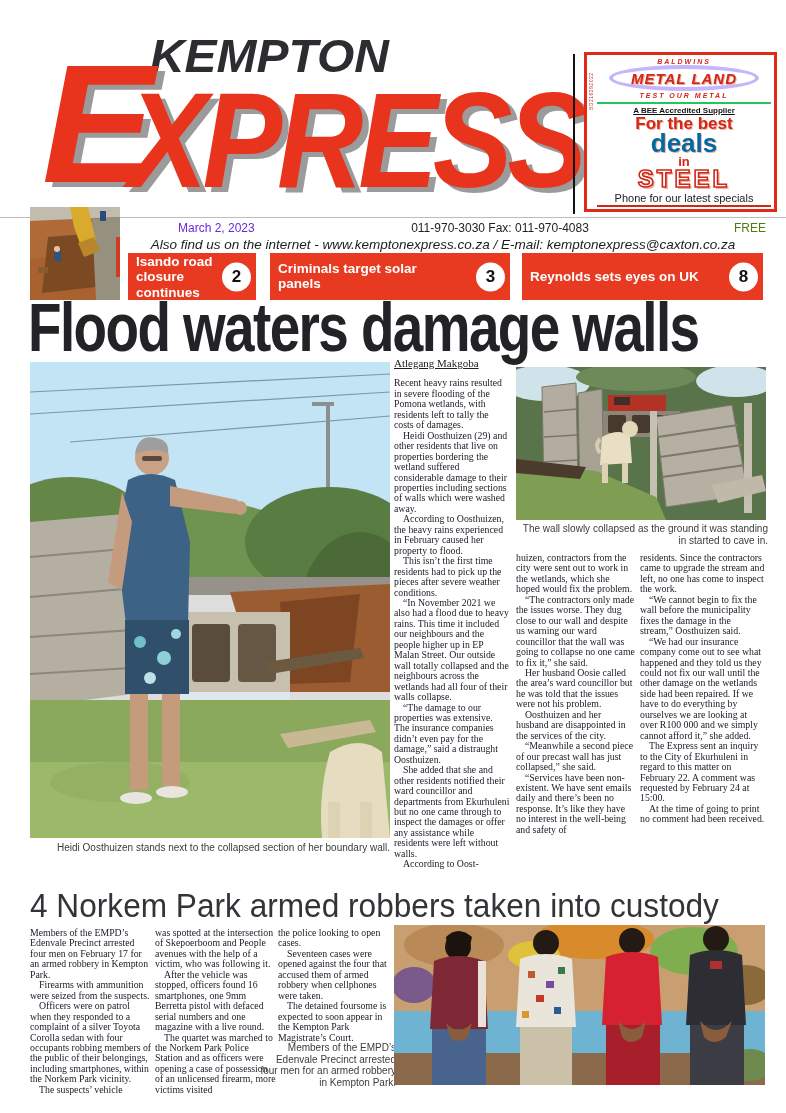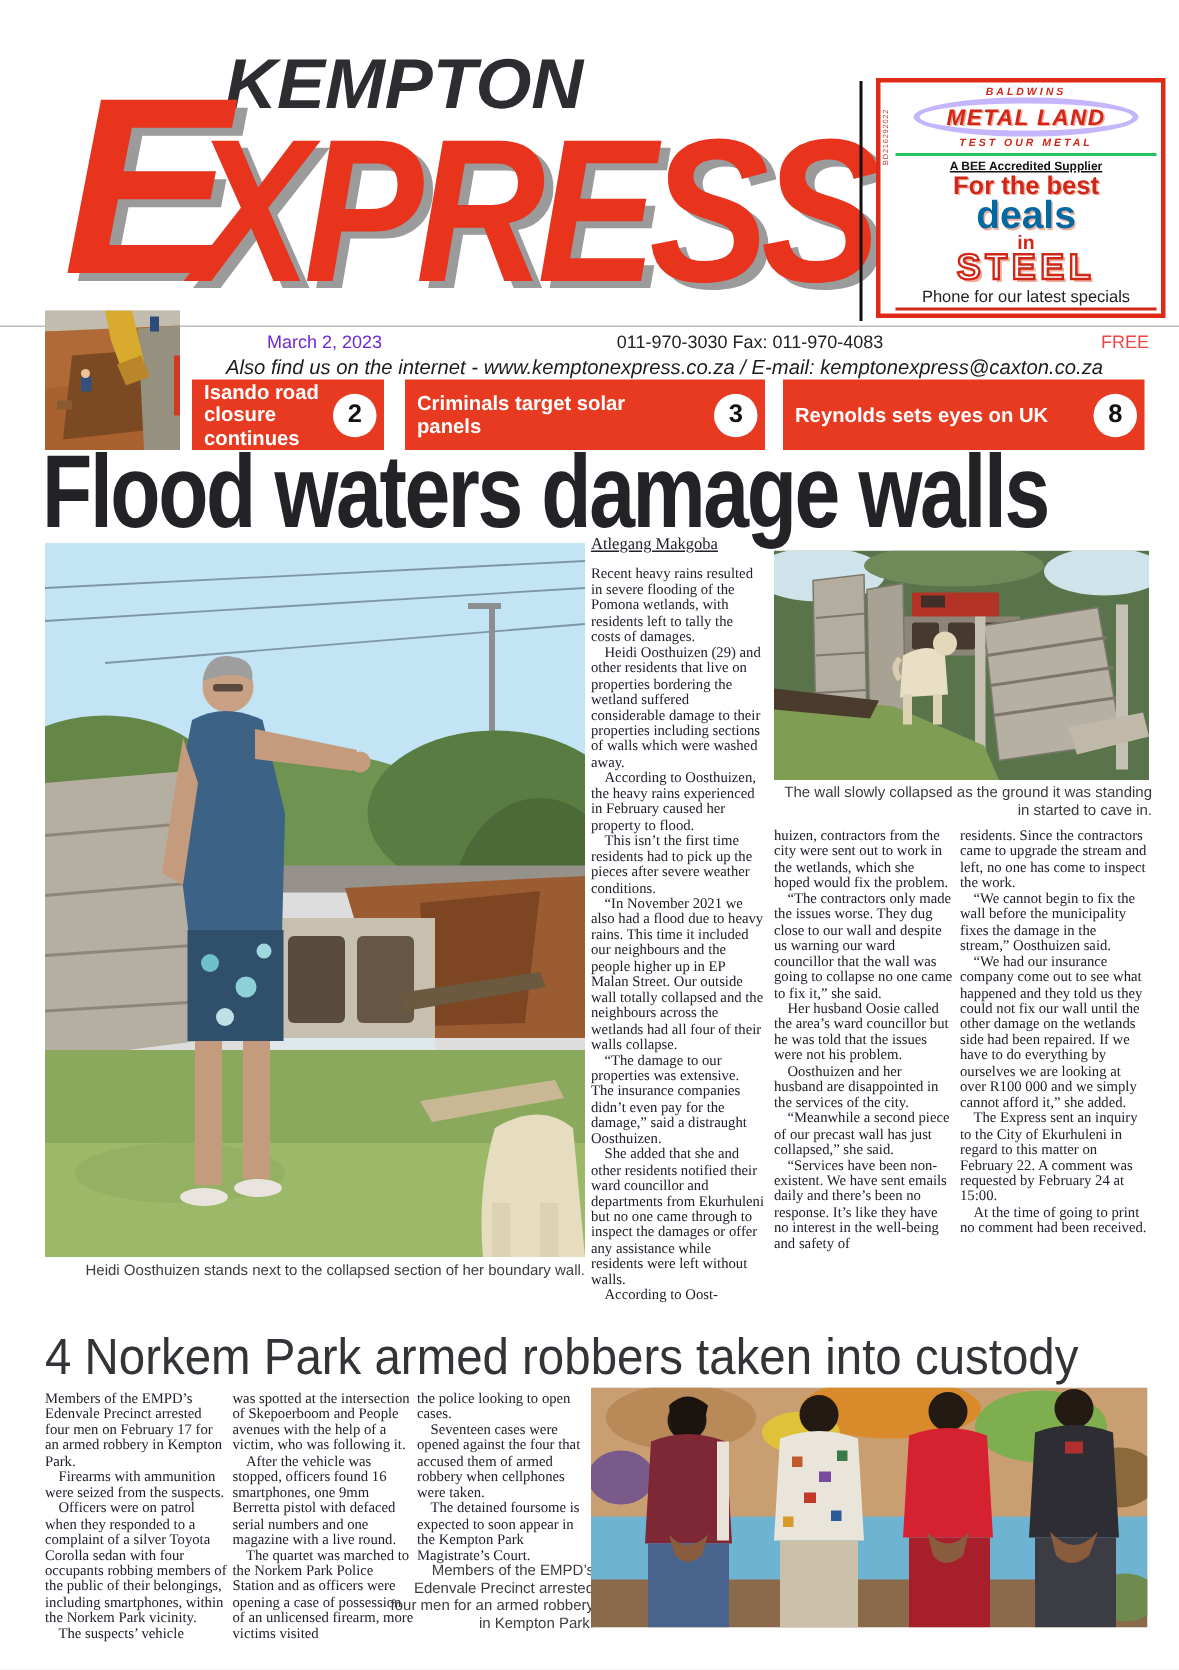--- a/index.html
+++ b/index.html
@@ -51,21 +51,21 @@
   .ad-p2 { font-size:26px; font-weight:900; color:#0369a1; line-height:0.9; text-shadow:1px 1px 0 #f0b0a0; }
   .ad-p3 { font-size:13px; font-weight:900; color:#d02818; line-height:1.0; }
   .ad-p4 { font-size:24px; font-weight:900; color:#fff; line-height:0.95; letter-spacing:3px;
     -webkit-text-stroke:1.6px #d02818; text-shadow:2px 2px 0 #f0b0a0; }
   .ad-phone { font-size:11px; color:#222; margin-top:1px; border-bottom:2px solid #d02818; padding-bottom:1px; }
   .ad-tel { font-size:8px; font-weight:bold; color:#111; margin-top:1px; }
 
   
   .d-date { position:absolute; left:130px; top:221px; font-size:12px; color:#6d28d9;margin-left:48px; }
   .d-contact { position:absolute; left:380px; top:221px; width:240px; text-align:center; font-size:12px; color:#222; }
-  .d-free { position:absolute; right:20px; top:221px; font-size:12px; color:#ef4444; }
+  .d-free { position:absolute; right:20px; top:221px; font-size:12px; color:#4d7c0f; }
   .d-internet { position:absolute; left:120px; top:237px; width:646px; text-align:center;
     font-size:13.5px; font-style:italic; color:#1c1c1c; }
 
   
   .t-photo { position:absolute; left:30px; top:207px; width:90px; height:93px; }
   .tbar { position:absolute; top:253px; height:47px; background:#e73a21; color:#fff; }
   .tbar1 { left:128px; width:128px; }
   .tbar2 { left:270px; width:240px; }
   .tbar3 { left:522px; width:241px; }
   .tbar-label { position:absolute; left:8px; top:50%; transform:translateY(-50%);

